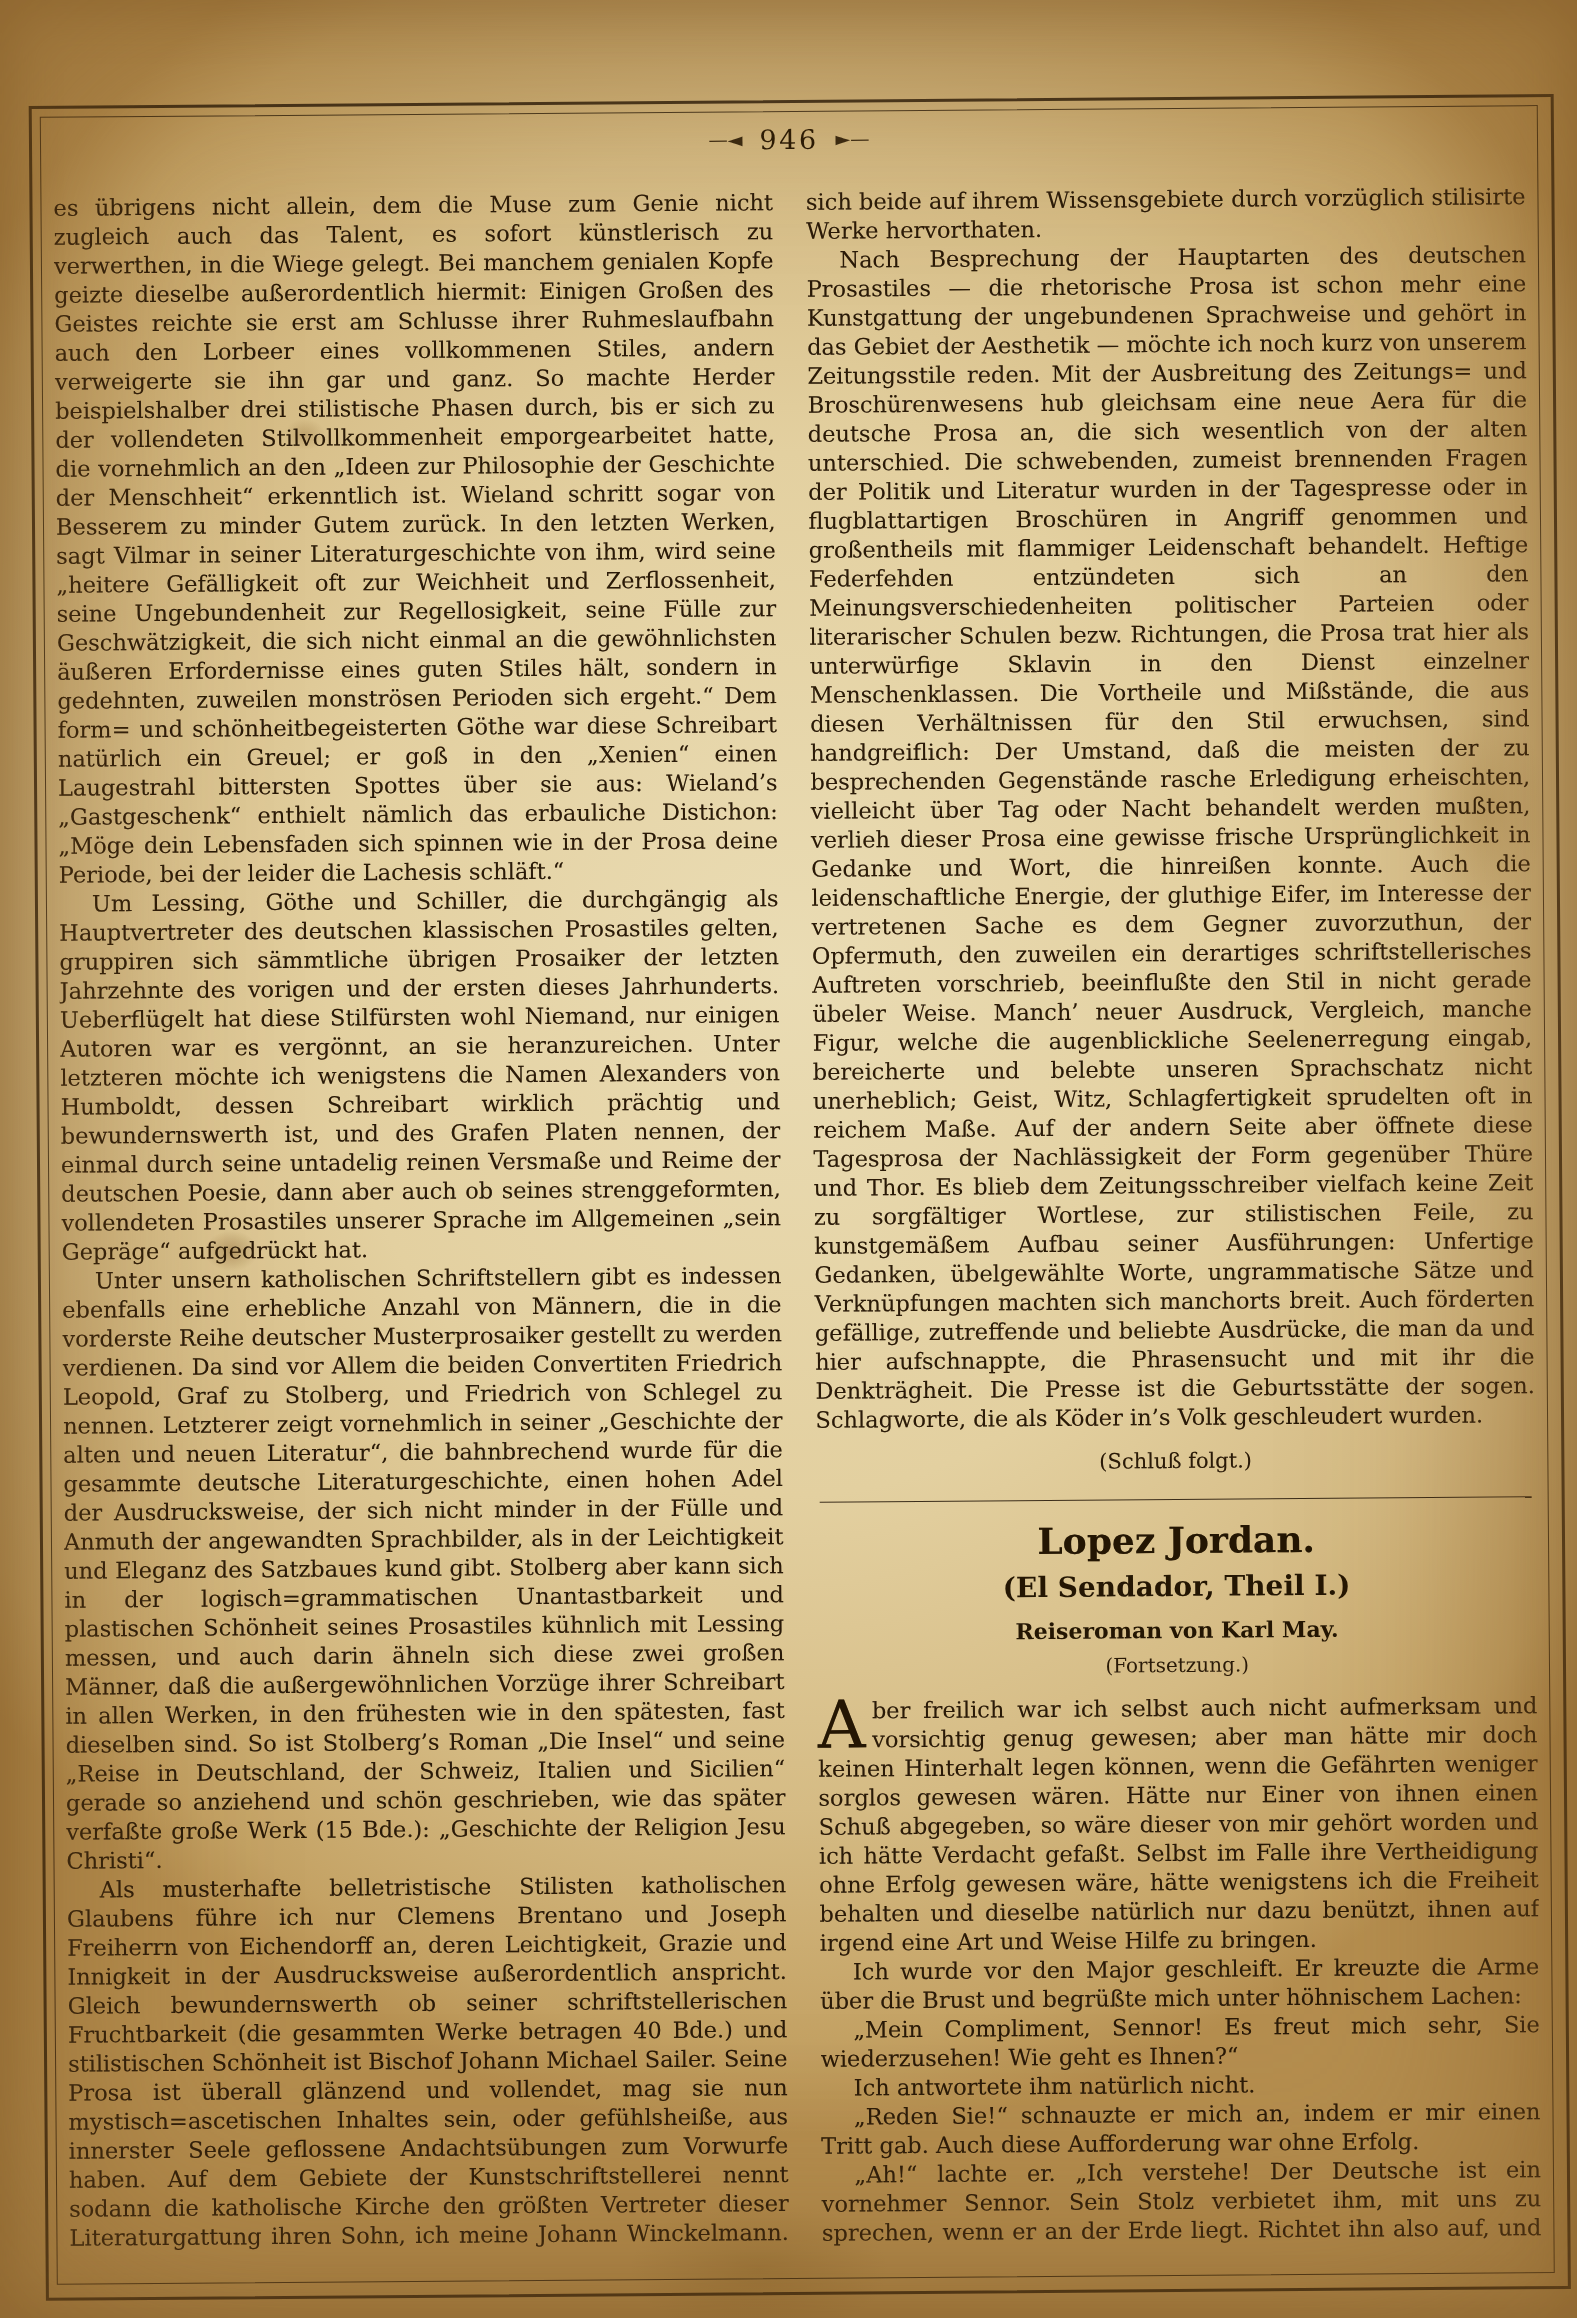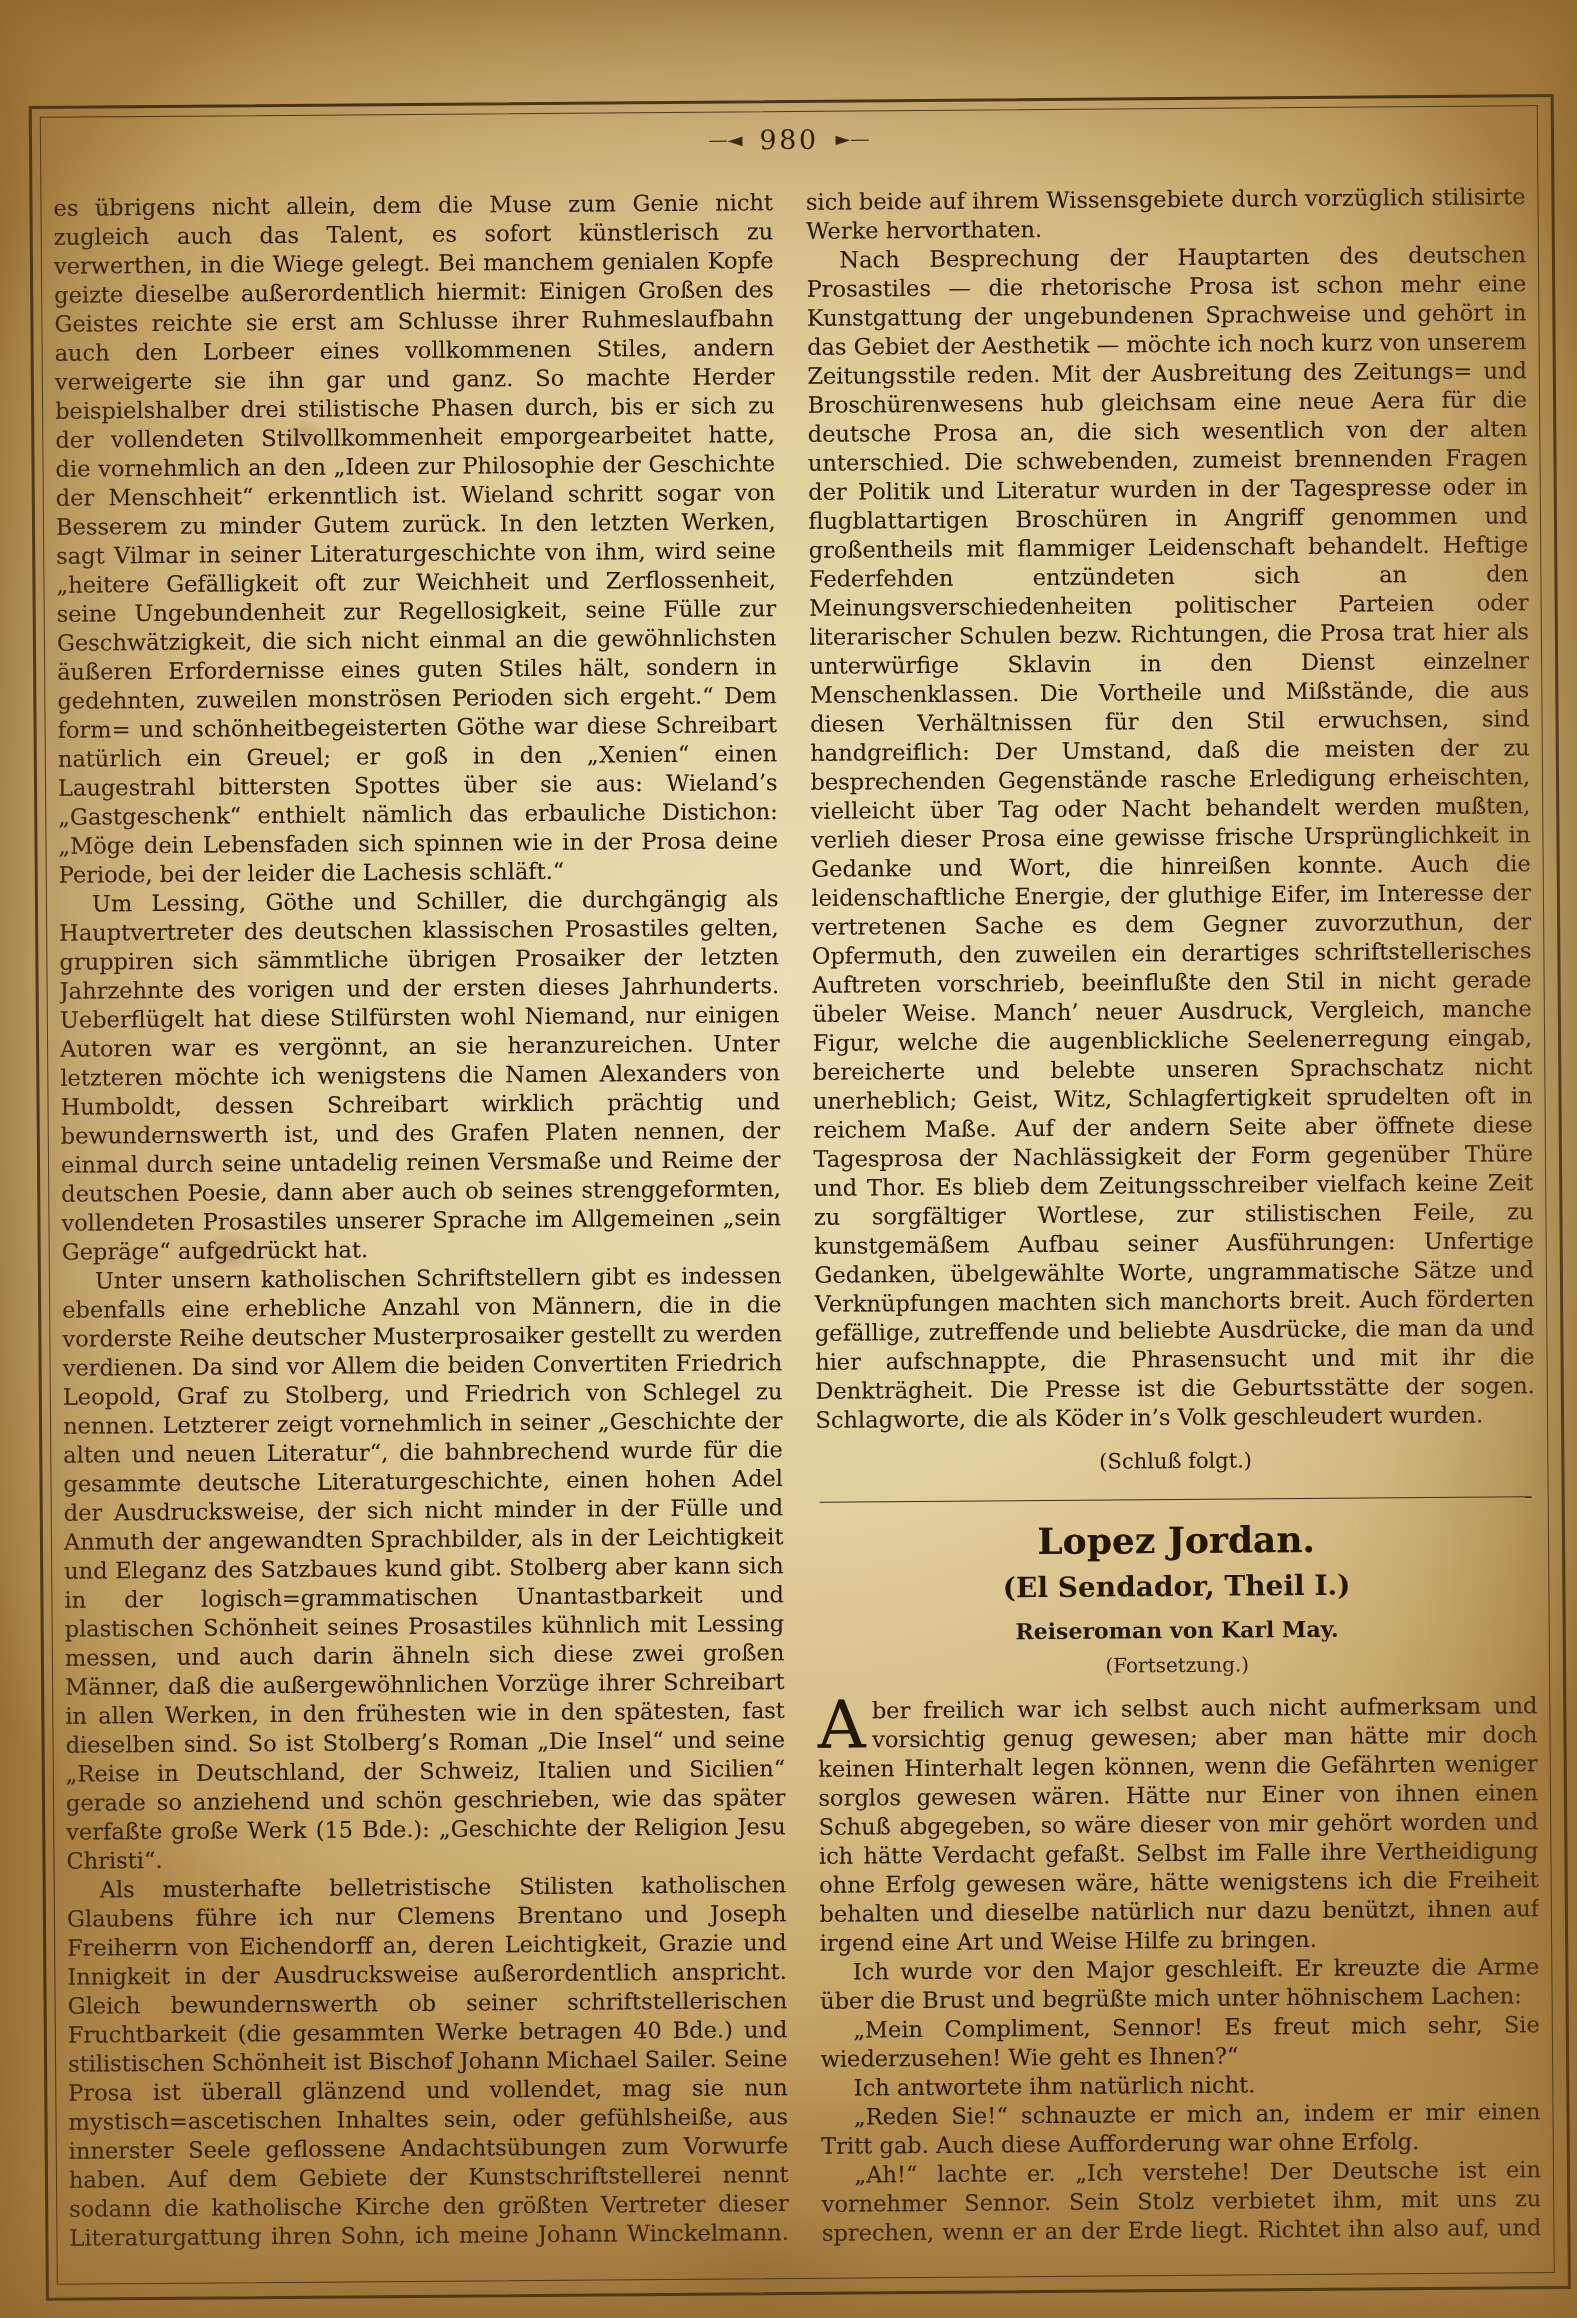--- a/index.html
+++ b/index.html
@@ -60,21 +60,21 @@
 <div class="stain s4"></div>
 
 <div class="page-wrap">
   <div class="frame-outer"></div>
   <div class="frame-inner"></div>
 
   <div class="content">
 
     <div class="pagehead">
       <span class="orn">—◄</span>
-      <span>980</span>
+      <span>946</span>
       <span class="orn">►—</span>
     </div>
 
     <div class="cols">
 
       <div class="col">
         <p class="para">es übrigens nicht allein, dem die Muse zum Genie nicht zugleich auch das Talent, es sofort künstlerisch zu verwerthen, in die Wiege gelegt. Bei manchem genialen Kopfe geizte dieselbe außerordentlich hiermit: Einigen Großen des Geistes reichte sie erst am Schlusse ihrer Ruhmeslaufbahn auch den Lorbeer eines vollkommenen Stiles, andern verweigerte sie ihn gar und ganz. So machte Herder beispielshalber drei stilistische Phasen durch, bis er sich zu der vollendeten Stilvollkommenheit emporgearbeitet hatte, die vornehmlich an den „Ideen zur Philosophie der Geschichte der Menschheit“ erkenntlich ist. Wieland schritt sogar von Besserem zu minder Gutem zurück. In den letzten Werken, sagt Vilmar in seiner Literaturgeschichte von ihm, wird seine „heitere Gefälligkeit oft zur Weichheit und Zerflossenheit, seine Ungebundenheit zur Regellosigkeit, seine Fülle zur Geschwätzigkeit, die sich nicht einmal an die gewöhnlichsten äußeren Erfordernisse eines guten Stiles hält, sondern in gedehnten, zuweilen monströsen Perioden sich ergeht.“ Dem form= und schönheitbegeisterten Göthe war diese Schreibart natürlich ein Greuel; er goß in den „Xenien“ einen Laugestrahl bittersten Spottes über sie aus: Wieland’s „Gastgeschenk“ enthielt nämlich das erbauliche Distichon: „Möge dein Lebensfaden sich spinnen wie in der Prosa deine Periode, bei der leider die Lachesis schläft.“</p>
         <p class="para indent">Um Lessing, Göthe und Schiller, die durchgängig als Hauptvertreter des deutschen klassischen Prosastiles gelten, gruppiren sich sämmtliche übrigen Prosaiker der letzten Jahrzehnte des vorigen und der ersten dieses Jahrhunderts. Ueberflügelt hat diese Stilfürsten wohl Niemand, nur einigen Autoren war es vergönnt, an sie heranzureichen. Unter letzteren möchte ich wenigstens die Namen Alexanders von Humboldt, dessen Schreibart wirklich prächtig und bewundernswerth ist, und des Grafen Platen nennen, der einmal durch seine untadelig reinen Versmaße und Reime der deutschen Poesie, dann aber auch ob seines strenggeformten, vollendeten Prosastiles unserer Sprache im Allgemeinen „sein Gepräge“ aufgedrückt hat.</p>
         <p class="para indent">Unter unsern katholischen Schriftstellern gibt es indessen ebenfalls eine erhebliche Anzahl von Männern, die in die vorderste Reihe deutscher Musterprosaiker gestellt zu werden verdienen. Da sind vor Allem die beiden Convertiten Friedrich Leopold, Graf zu Stolberg, und Friedrich von Schlegel zu nennen. Letzterer zeigt vornehmlich in seiner „Geschichte der alten und neuen Literatur“, die bahnbrechend wurde für die gesammte deutsche Literaturgeschichte, einen hohen Adel der Ausdrucksweise, der sich nicht minder in der Fülle und Anmuth der angewandten Sprachbilder, als in der Leichtigkeit und Eleganz des Satzbaues kund gibt. Stolberg aber kann sich in der logisch=grammatischen Unantastbarkeit und plastischen Schönheit seines Prosastiles kühnlich mit Lessing messen, und auch darin ähneln sich diese zwei großen Männer, daß die außergewöhnlichen Vorzüge ihrer Schreibart in allen Werken, in den frühesten wie in den spätesten, fast dieselben sind. So ist Stolberg’s Roman „Die Insel“ und seine „Reise in Deutschland, der Schweiz, Italien und Sicilien“ gerade so anziehend und schön geschrieben, wie das später verfaßte große Werk (15 Bde.): „Geschichte der Religion Jesu Christi“.</p>
         <p class="para indent">Als musterhafte belletristische Stilisten katholischen Glaubens führe ich nur Clemens Brentano und Joseph Freiherrn von Eichendorff an, deren Leichtigkeit, Grazie und Innigkeit in der Ausdrucksweise außerordentlich anspricht. Gleich bewundernswerth ob seiner schriftstellerischen Fruchtbarkeit (die gesammten Werke betragen 40 Bde.) und stilistischen Schönheit ist Bischof Johann Michael Sailer. Seine Prosa ist überall glänzend und vollendet, mag sie nun mystisch=ascetischen Inhaltes sein, oder gefühlsheiße, aus innerster Seele geflossene Andachtsübungen zum Vorwurfe haben. Auf dem Gebiete der Kunstschriftstellerei nennt sodann die katholische Kirche den größten Vertreter dieser Literaturgattung ihren Sohn, ich meine Johann Winckelmann. Dieser große Geist, der mit heißer Liebe besonders die antike Kunst umfaßte und der Geschichte derselben die Wege bahnte, führte eine wahrhaft großartige Feder: Aehnlich wie die stolzen Gebilde der Plastik, die er beschreibt und würdigt, ist sein Stil künstlerisch durchgebildet und wunderschön. Zum Schlusse geschehe noch des Philologen und Aesthetikers Ernst von Lasaulx und des großen Theologen Johann Adam Möhler Erwähnung, die</p>

